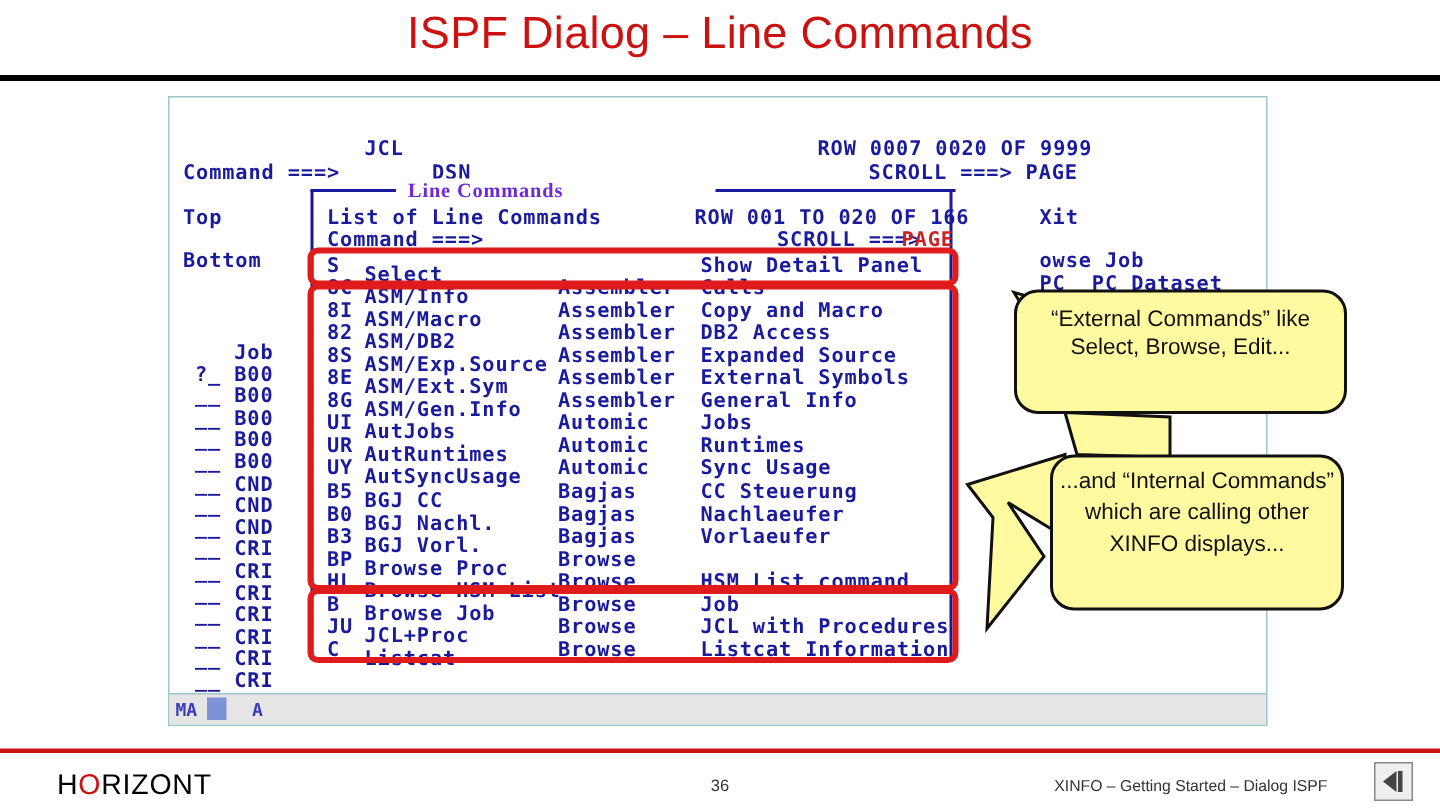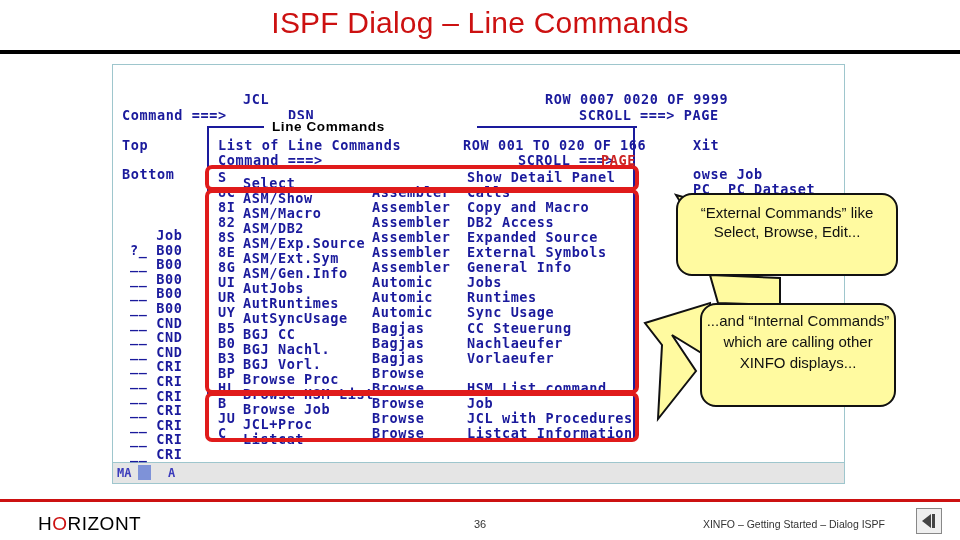--- a/index.html
+++ b/index.html
@@ -72,22 +72,22 @@
   #bg-col{left:130px;top:228px;line-height:14.6px;}
   
   #popup{
     position:absolute;left:207px;top:127px;width:428px;height:313px;
     border:2px solid #1a1a9c;border-top:none;box-sizing:border-box;background:#ffffff;
   }
   #popup-top-left{position:absolute;left:207px;top:126px;width:57px;height:2px;background:#1a1a9c;}
   #popup-top-right{position:absolute;left:477px;top:126px;width:160px;height:2px;background:#1a1a9c;}
   #popup-legend{
     position:absolute;left:268px;top:119px;
-    font-family:Liberation Sans, sans-serif;font-size:13.5px;font-weight:bold;
-    color:#000000;background:#ffffff;padding:0 4px;letter-spacing:0.6px;white-space:pre;
+    font-family:Liberation Serif, serif;font-size:13.5px;font-weight:bold;
+    color:#6d28d9;background:#ffffff;padding:0 4px;letter-spacing:0.6px;white-space:pre;
   }
   #pp-title{left:218px;top:138px;}
   #pp-rowinfo{left:463px;top:138px;}
   #pp-command{left:218px;top:153px;}
   #pp-scrolllbl{left:518px;top:153px;}
   #pp-scrollval{left:601px;top:153px;}
   
   #rows{position:absolute;left:0;top:0;}
   .row{position:absolute;left:212px;width:420px;height:15px;
        font-family:"DejaVu Sans Mono",monospace;font-size:13.5px;font-weight:bold;
@@ -175,21 +175,21 @@
 <div id="popup-legend">Line Commands</div>
 
 <div class="tt" id="pp-title">List of Line Commands</div>
 <div class="tt" id="pp-rowinfo">ROW 001 TO 020 OF 166</div>
 <div class="tt" id="pp-command">Command ===&gt;</div>
 <div class="tt" id="pp-scrolllbl">SCROLL ===&gt;</div>
 <div class="tt red" id="pp-scrollval">PAGE</div>
 
 <div id="rows">
     <div class="row" style="top: 169px;"><span class="c-code">S</span><span class="c-name">Select</span><span class="c-type"></span><span class="c-desc">Show Detail Panel</span></div>
-    <div class="row" style="top: 184.05px;"><span class="c-code">8C</span><span class="c-name">ASM/Show</span><span class="c-type">Assembler</span><span class="c-desc">Calls</span></div>
+    <div class="row" style="top: 184.05px;"><span class="c-code">8C</span><span class="c-name">ASM/Info</span><span class="c-type">Assembler</span><span class="c-desc">Calls</span></div>
     <div class="row" style="top: 199.1px;"><span class="c-code">8I</span><span class="c-name">ASM/Macro</span><span class="c-type">Assembler</span><span class="c-desc">Copy and Macro</span></div>
     <div class="row" style="top: 214.15px;"><span class="c-code">82</span><span class="c-name">ASM/DB2</span><span class="c-type">Assembler</span><span class="c-desc">DB2 Access</span></div>
     <div class="row" style="top: 229.2px;"><span class="c-code">8S</span><span class="c-name">ASM/Exp.Source</span><span class="c-type">Assembler</span><span class="c-desc">Expanded Source</span></div>
     <div class="row" style="top: 244.25px;"><span class="c-code">8E</span><span class="c-name">ASM/Ext.Sym</span><span class="c-type">Assembler</span><span class="c-desc">External Symbols</span></div>
     <div class="row" style="top: 259.3px;"><span class="c-code">8G</span><span class="c-name">ASM/Gen.Info</span><span class="c-type">Assembler</span><span class="c-desc">General Info</span></div>
     <div class="row" style="top: 274.35px;"><span class="c-code">UI</span><span class="c-name">AutJobs</span><span class="c-type">Automic</span><span class="c-desc">Jobs</span></div>
     <div class="row" style="top: 289.4px;"><span class="c-code">UR</span><span class="c-name">AutRuntimes</span><span class="c-type">Automic</span><span class="c-desc">Runtimes</span></div>
     <div class="row" style="top: 304.45px;"><span class="c-code">UY</span><span class="c-name">AutSyncUsage</span><span class="c-type">Automic</span><span class="c-desc">Sync Usage</span></div>
     <div class="row" style="top: 319.5px;"><span class="c-code">B5</span><span class="c-name">BGJ CC</span><span class="c-type">Bagjas</span><span class="c-desc">CC Steuerung</span></div>
     <div class="row" style="top: 334.55px;"><span class="c-code">B0</span><span class="c-name">BGJ Nachl.</span><span class="c-type">Bagjas</span><span class="c-desc">Nachlaeufer</span></div>

